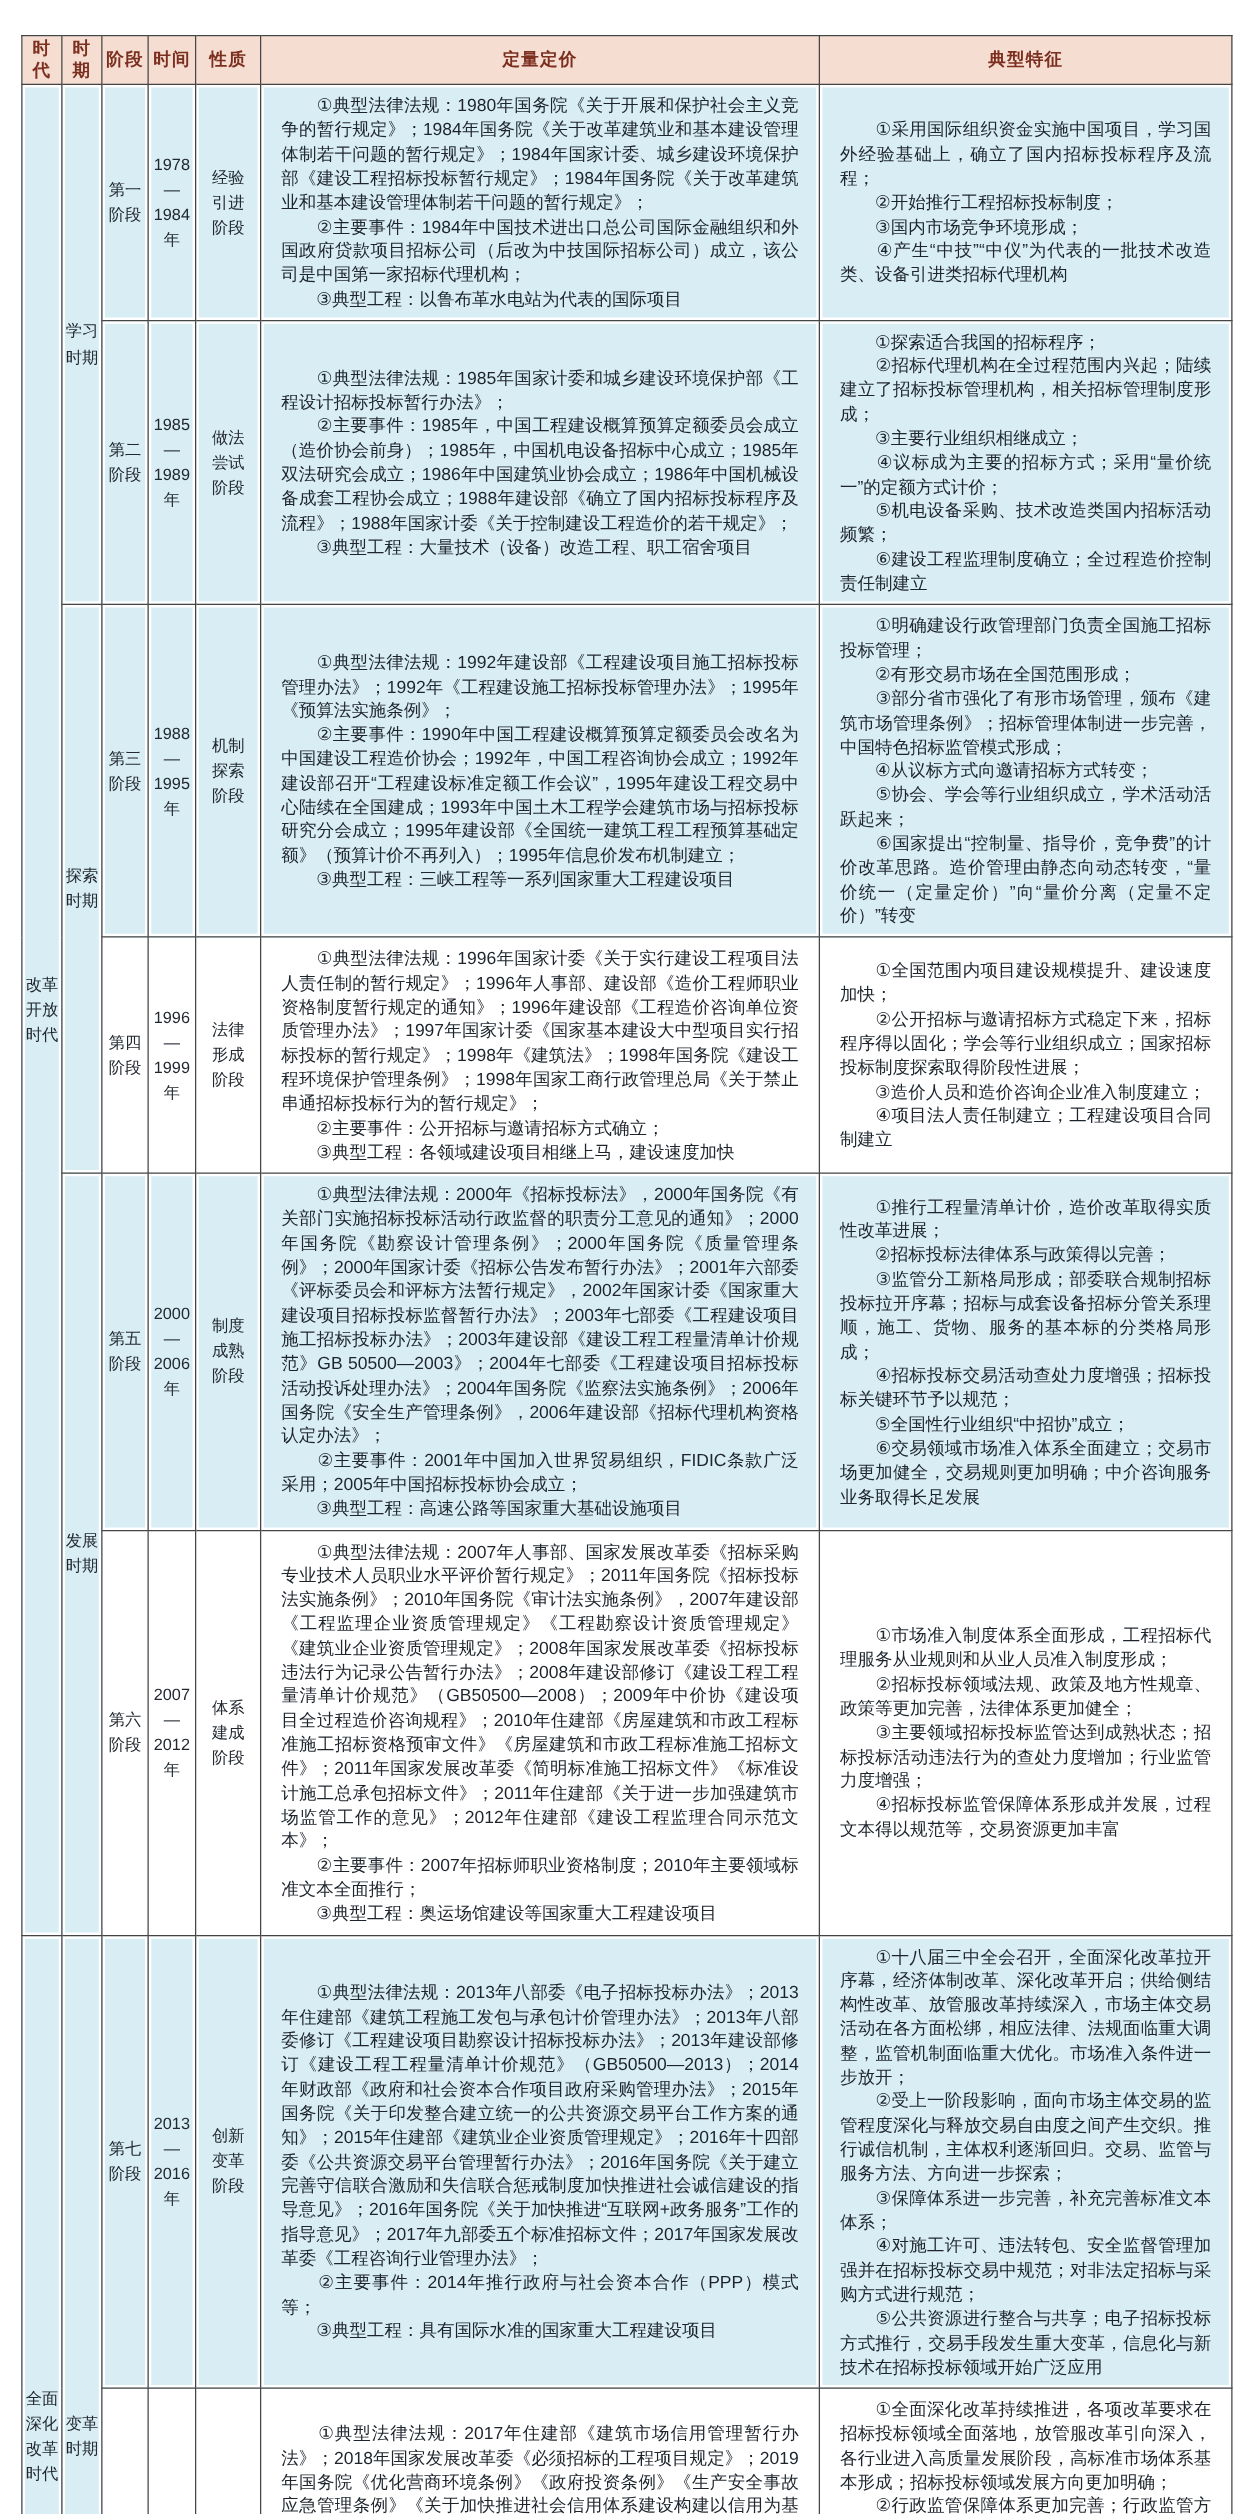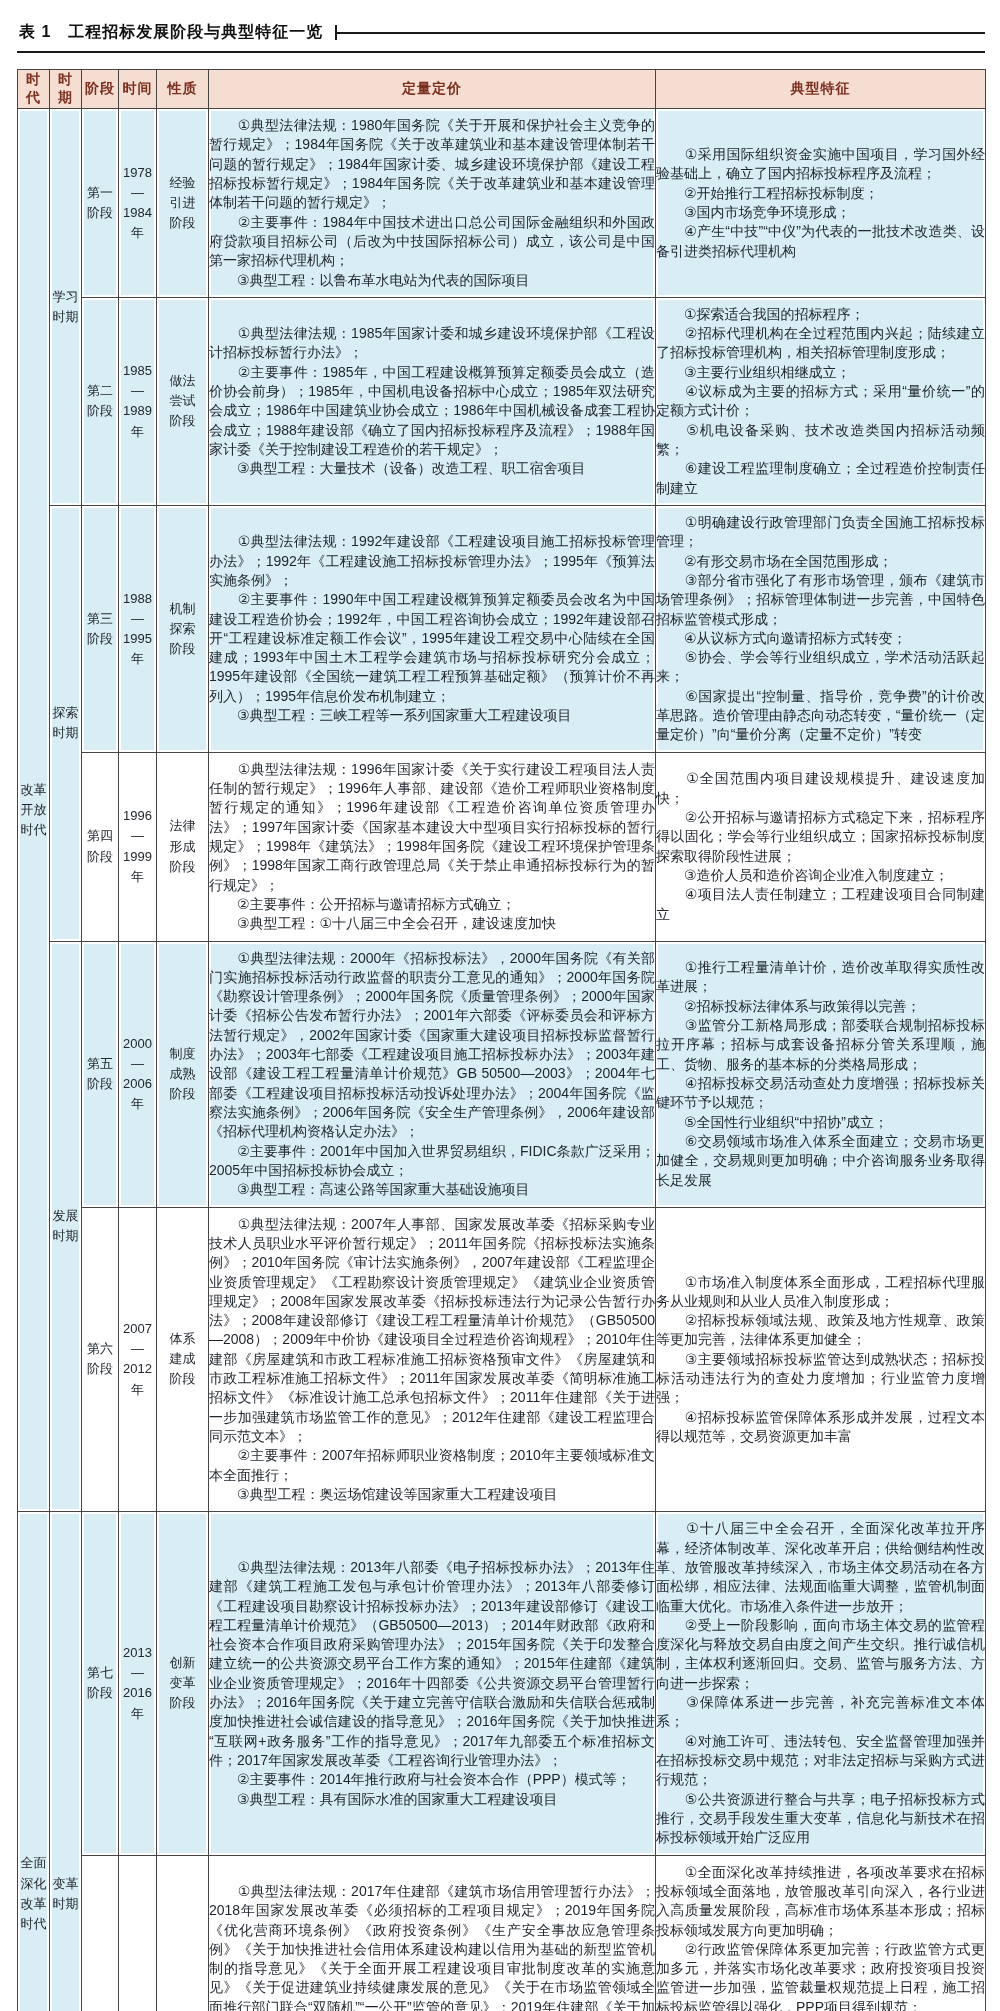--- a/index.html
+++ b/index.html
@@ -24,37 +24,30 @@
   th, td { border:1px solid #454545; }
   th {
     background:#f6ddd2; color:#7c2f1f; font-weight:bold; font-size:14px;
     height:30px; text-align:center; letter-spacing:1px;
   }
   td { vertical-align:middle; box-shadow: inset 0 0 0 2px #ffffff; }
   td.blue { background:#d9edf5; }
   td.white { background:#ffffff; }
 
   .vcell { text-align:center; white-space:pre-line; font-size:13px; line-height:1.55; padding:2px 1px; color:#22282f; }
-  .content { white-space:pre-line; text-align:justify; font-size:14px; line-height:1.38; padding:7px 0; color:#1d242c; }
+  .content { white-space:pre-line; text-align:justify; font-size:14px; line-height:1.38; padding:7px 16px; color:#1d242c; }
 
   tr.r1 { height:166px; } tr.r2 { height:172px; } tr.r3 { height:220px; } tr.r4 { height:182px; }
   tr.r5 { height:230px; } tr.r6 { height:256px; } tr.r7 { height:266px; } tr.r8 { height:404px; }
 </style>
 </head>
 <body>
 
 <div class="page">
 
-  <div class="titlebar">
-    <span class="caption">表 1　工程招标发展阶段与典型特征一览</span>
-    <span class="caption-rule">
-      <span class="caption-tick"></span>
-      <span class="caption-line"></span>
-    </span>
-  </div>
 
   <table class="main">
     <colgroup>
       <col class="c-era">
         <col class="c-period">
         <col class="c-stage">
         <col class="c-time">
         <col class="c-nature">
         <col class="c-mark">
         <col class="c-feat">
@@ -141,21 +134,21 @@
 阶段</td>
         <td class="vcell white">1996
 —
 1999
 年</td>
         <td class="vcell white">法律
 形成
 阶段</td>
         <td class="content white">　　①典型法律法规：1996年国家计委《关于实行建设工程项目法人责任制的暂行规定》；1996年人事部、建设部《造价工程师职业资格制度暂行规定的通知》；1996年建设部《工程造价咨询单位资质管理办法》；1997年国家计委《国家基本建设大中型项目实行招标投标的暂行规定》；1998年《建筑法》；1998年国务院《建设工程环境保护管理条例》；1998年国家工商行政管理总局《关于禁止串通招标投标行为的暂行规定》；
 　　②主要事件：公开招标与邀请招标方式确立；
-　　③典型工程：①十八届三中全会召开，建设速度加快</td>
+　　③典型工程：各领域建设项目相继上马，建设速度加快</td>
         <td class="content white">　　①全国范围内项目建设规模提升、建设速度加快；
 　　②公开招标与邀请招标方式稳定下来，招标程序得以固化；学会等行业组织成立；国家招标投标制度探索取得阶段性进展；
 　　③造价人员和造价咨询企业准入制度建立；
 　　④项目法人责任制建立；工程建设项目合同制建立</td>
       </tr>
       <tr class="r5">
         <td class="vcell blue" rowspan="2">发展
 时期</td>
         <td class="vcell blue">第五
 阶段</td>

